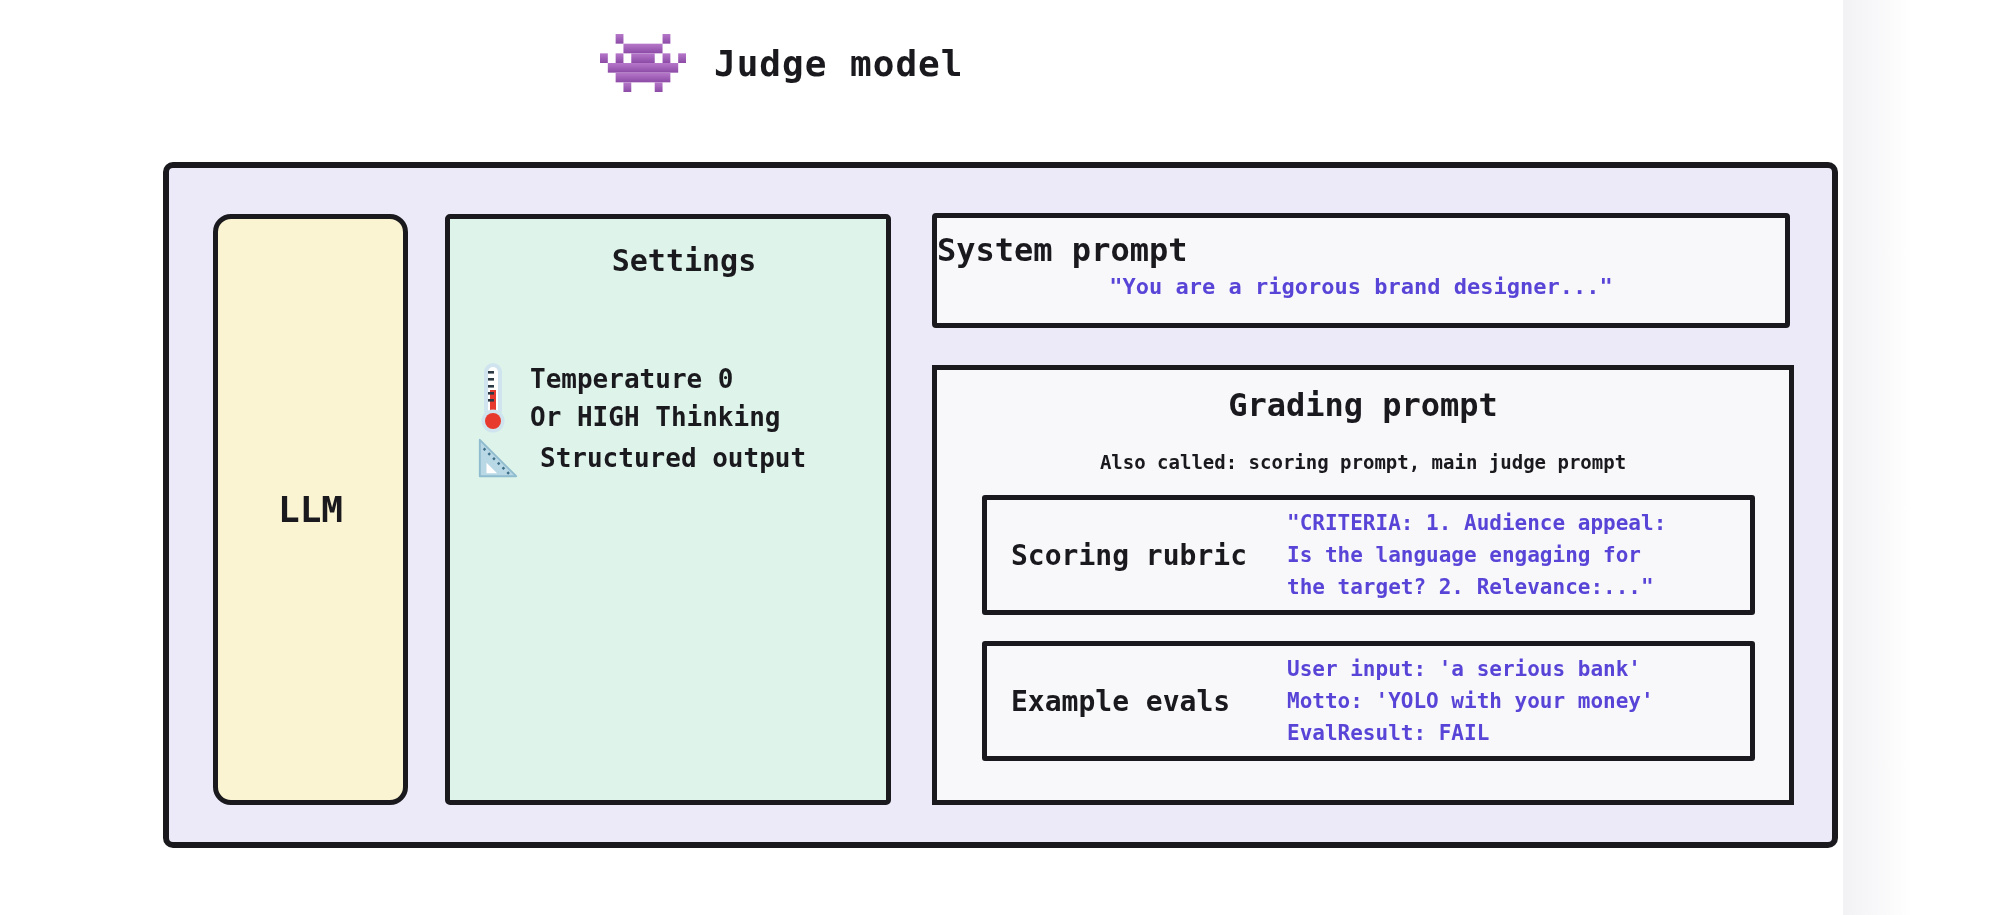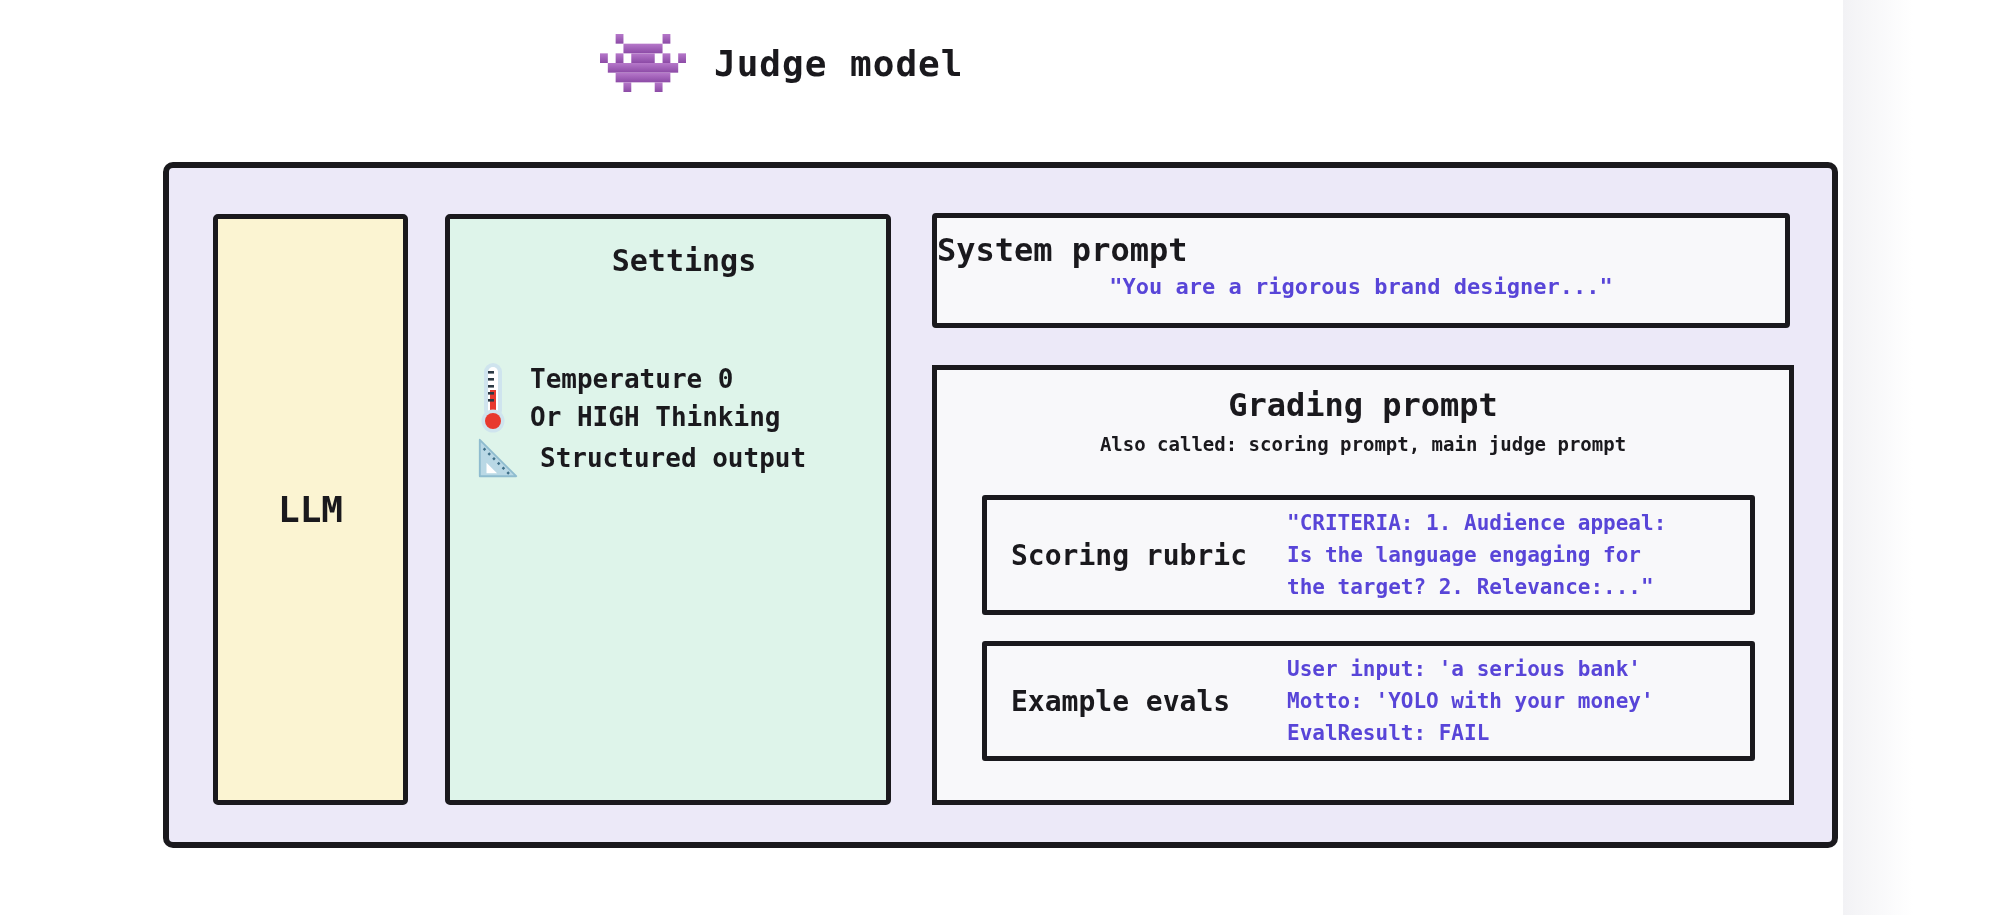--- a/index.html
+++ b/index.html
@@ -21,39 +21,39 @@
   .title-label{font-size:36px;font-weight:bold;letter-spacing:1px;}
   
   .outer-box{
     position:absolute;left:163px;top:162px;width:1675px;height:686px;
     background:var(--outer-bg);border:6px solid var(--border);border-radius:10px;
   }
   .inner{border:5px solid var(--border);border-radius:5px;position:absolute;}
   
   .llm-box{
     left:213px;top:214px;width:195px;height:591px;background:var(--llm-bg);
-    display:flex;align-items:center;justify-content:center;
+    display:flex;align-items:center;justify-content:center;border-radius:18px;
   }
   .llm-label{font-size:36px;font-weight:bold;}
   
   .settings-box{left:445px;top:214px;width:446px;height:591px;background:var(--settings-bg);}
   .settings-title{margin-top:24px;text-align:center;font-size:30px;font-weight:bold;padding-left:32px;}
   .settings-item{display:flex;align-items:center;gap:20px;margin-left:26px;}
   .settings-item.first{margin-top:82px;}
   .settings-item.second{}
   .settings-item-text{font-size:26px;font-weight:bold;line-height:38px;}
   .settings-item-text span{display:block;white-space:pre;}
   
   .system-box{left:932px;top:213px;width:858px;height:115px;background:var(--panel-bg);border-radius:4px;}
   .system-title{margin-top:13px;text-align:left;font-size:32px;font-weight:bold;}
   .system-quote{margin-top:5px;text-align:center;font-size:22px;font-weight:bold;color:var(--purple-text);}
   
   .grading-box{left:932px;top:365px;width:862px;height:440px;background:var(--panel-bg);border-radius:0;}
   .grading-title{margin-top:16px;text-align:center;font-size:32px;font-weight:bold;}
-  .grading-subtitle{margin-top:9px;text-align:center;font-size:19px;font-weight:bold;}
+  .grading-subtitle{margin-top:27px;text-align:center;font-size:19px;font-weight:bold;}
   .sub-box{
     position:absolute;left:45px;width:773px;height:120px;background:var(--panel-bg);
     border:5px solid var(--border);border-radius:3px;display:flex;align-items:center;
   }
   .rubric-box{top:125px;}
   .evals-box{top:271px;}
   .sub-box-label{width:300px;padding-left:24px;font-size:28px;font-weight:bold;flex-shrink:0;}
   .sub-box-text{font-size:21px;font-weight:bold;line-height:32px;color:var(--purple-text);}
   .sub-box-text span{display:block;white-space:pre;}
   .icon{flex-shrink:0;display:block;}

